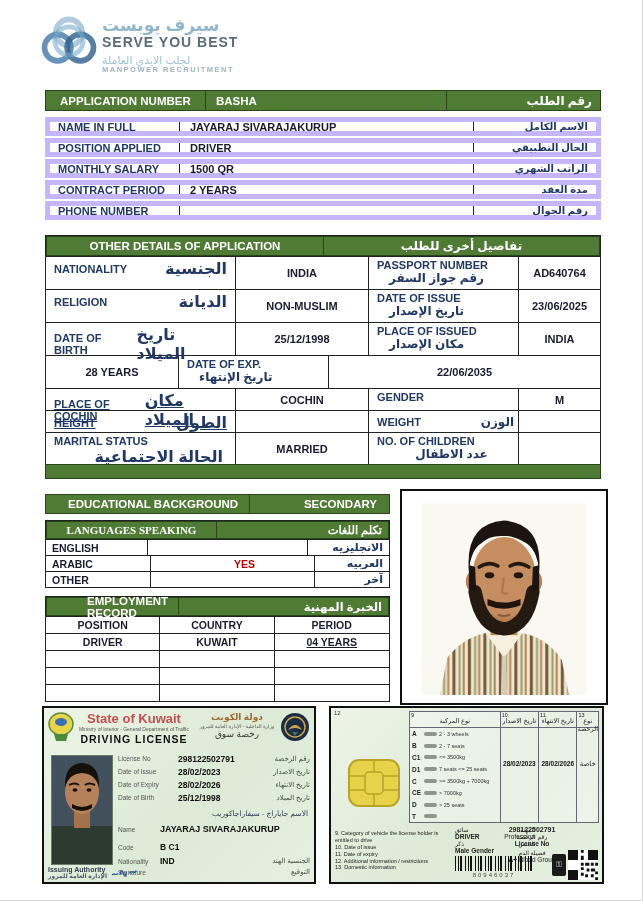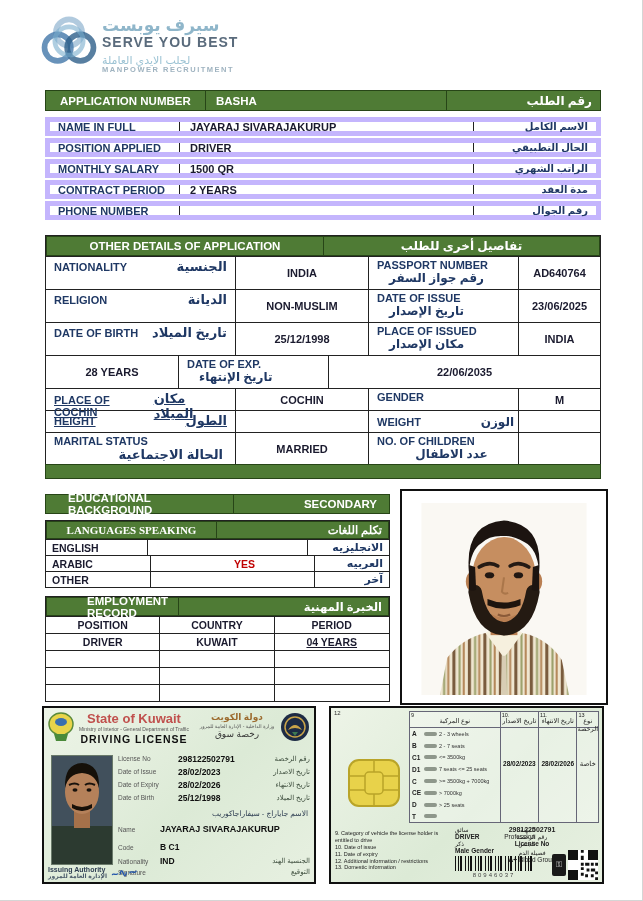--- a/index.html
+++ b/index.html
@@ -39,34 +39,34 @@
   
   .other { position:absolute; left:45px; top:235px; width:556px; border:1px solid #222; }
   .ohead { height:20px; }
   .oh1 { width:277px; border-right:1px solid #274517; display:flex; align-items:center; justify-content:center; height:100%; }
   .oh2 { flex:1; display:flex; align-items:center; justify-content:center; height:100%; font-size:12px; }
   .orow { display:flex; border-top:1px solid #222; background:#fff; }
   .h33 { height:33px; } .h22 { height:22px; }
   .oc1 { width:190px; border-right:1px solid #222; font-size:11px; padding:2px 8px 2px 8px; }
   .oc1 .line { display:flex; justify-content:space-between; align-items:center; }
   .oc1 .en { font-weight:bold; color:#1f3864; }
-  .oc1 .ar { color:#1f3864; font-size:13px; font-weight:bold; }
+  .oc1 .ar { color:#1f3864; font-size:16px; font-weight:bold; }
   .oc2 { width:133px; border-right:1px solid #222; display:flex; align-items:center; justify-content:center;
          font-size:11px; font-weight:bold; color:#1a1a2e; }
   .oc3 { width:150px; border-right:1px solid #222; font-size:11px; padding:2px 4px 2px 8px; }
   .oc3 .en { font-weight:bold; color:#1f3864; }
   .oc3 .ar { color:#1f3864; font-size:12px; font-weight:bold; padding-left:12px; }
   .oc4 { flex:1; display:flex; align-items:center; justify-content:center;
          font-size:11px; font-weight:bold; color:#1a1a2e; }
   .sep-bar { position:absolute; left:45px; top:464px; width:556px; height:15px;
              background:#4f7b35; border:1px solid #274517; }
 
   
   .edu-bar { position:absolute; left:45px; top:494px; width:345px; height:20px; }
-  .edu-c1 { width:188px; padding-left:22px; border-right:1px solid #274517; height:100%; display:flex; align-items:center; }
+  .edu-c1 { width:204px; padding-left:22px; border-right:1px solid #274517; height:100%; display:flex; align-items:center; }
   .edu-c2 { flex:1; justify-content:flex-end; padding-right:12px; height:100%; display:flex; align-items:center; }
 
   .lang { position:absolute; left:45px; top:520px; width:345px; border:1px solid #222; }
   .lang-head { height:18px; font-size:11px;font-family:Liberation Serif, serif; }
   .lang-h1 { width:170px; border-right:1px solid #274517; display:flex; align-items:center; justify-content:center; height:100%; }
   .lang-h2 { flex:1; display:flex; align-items:center; justify-content:flex-end; padding-right:6px; height:100%; font-size:11.5px; }
   .lrow { display:flex; height:16px; border-top:1px solid #222;gap:24px; }
   .lc1 { width:105px; border-right:1px solid #222; font-size:10.5px; font-weight:bold; color:#1a1a2e;
          display:flex; align-items:center; padding-left:6px; }
   .lc2 { width:140px; border-right:1px solid #222; font-size:10.5px; font-weight:bold;

